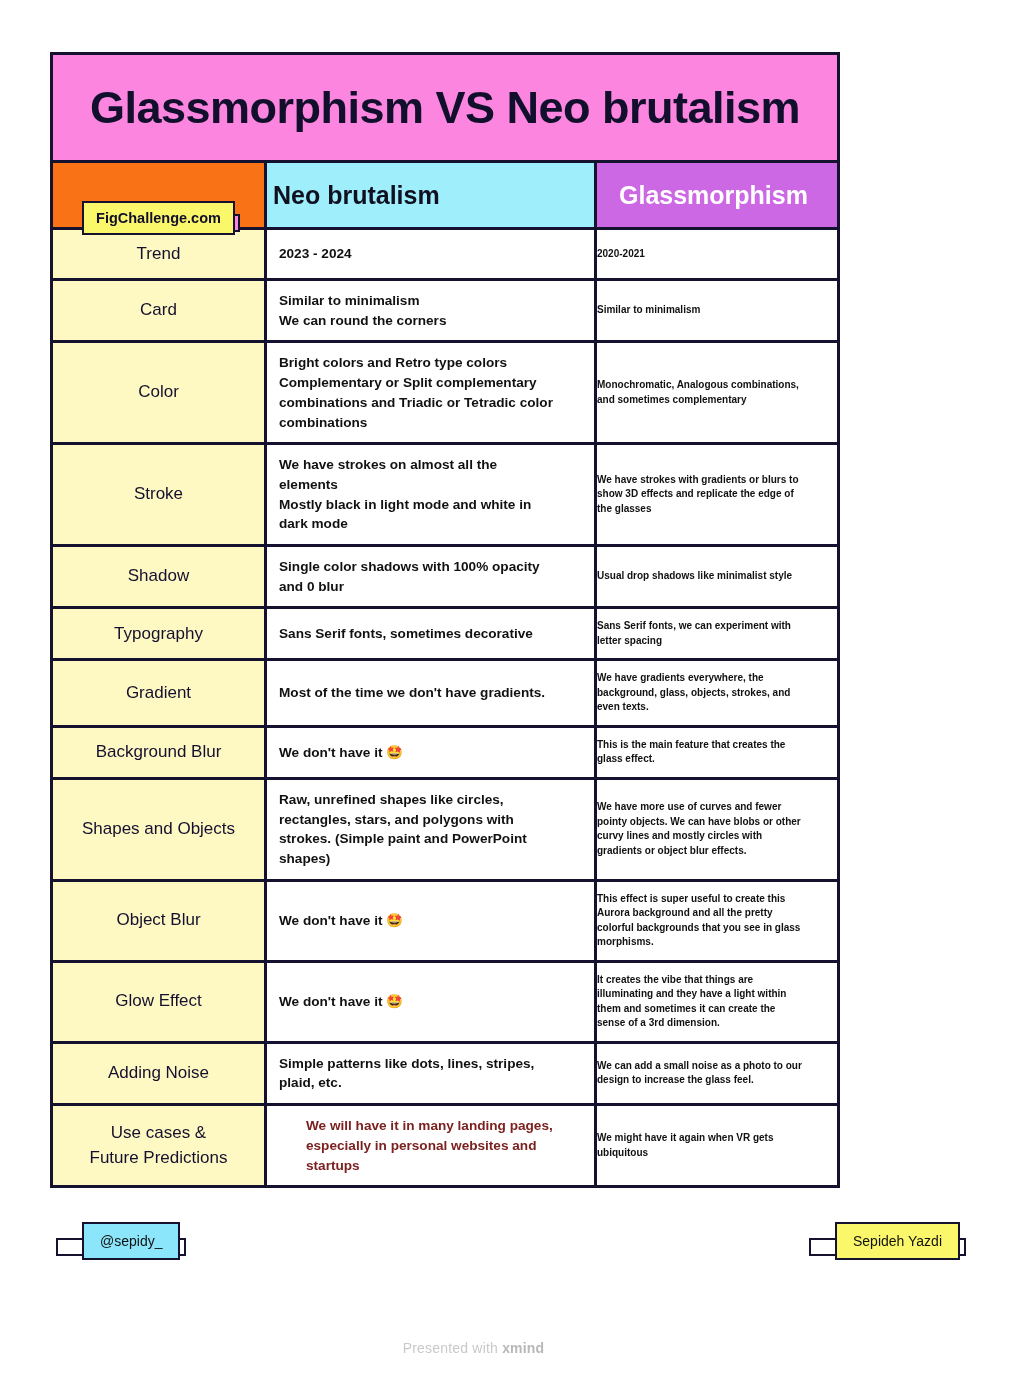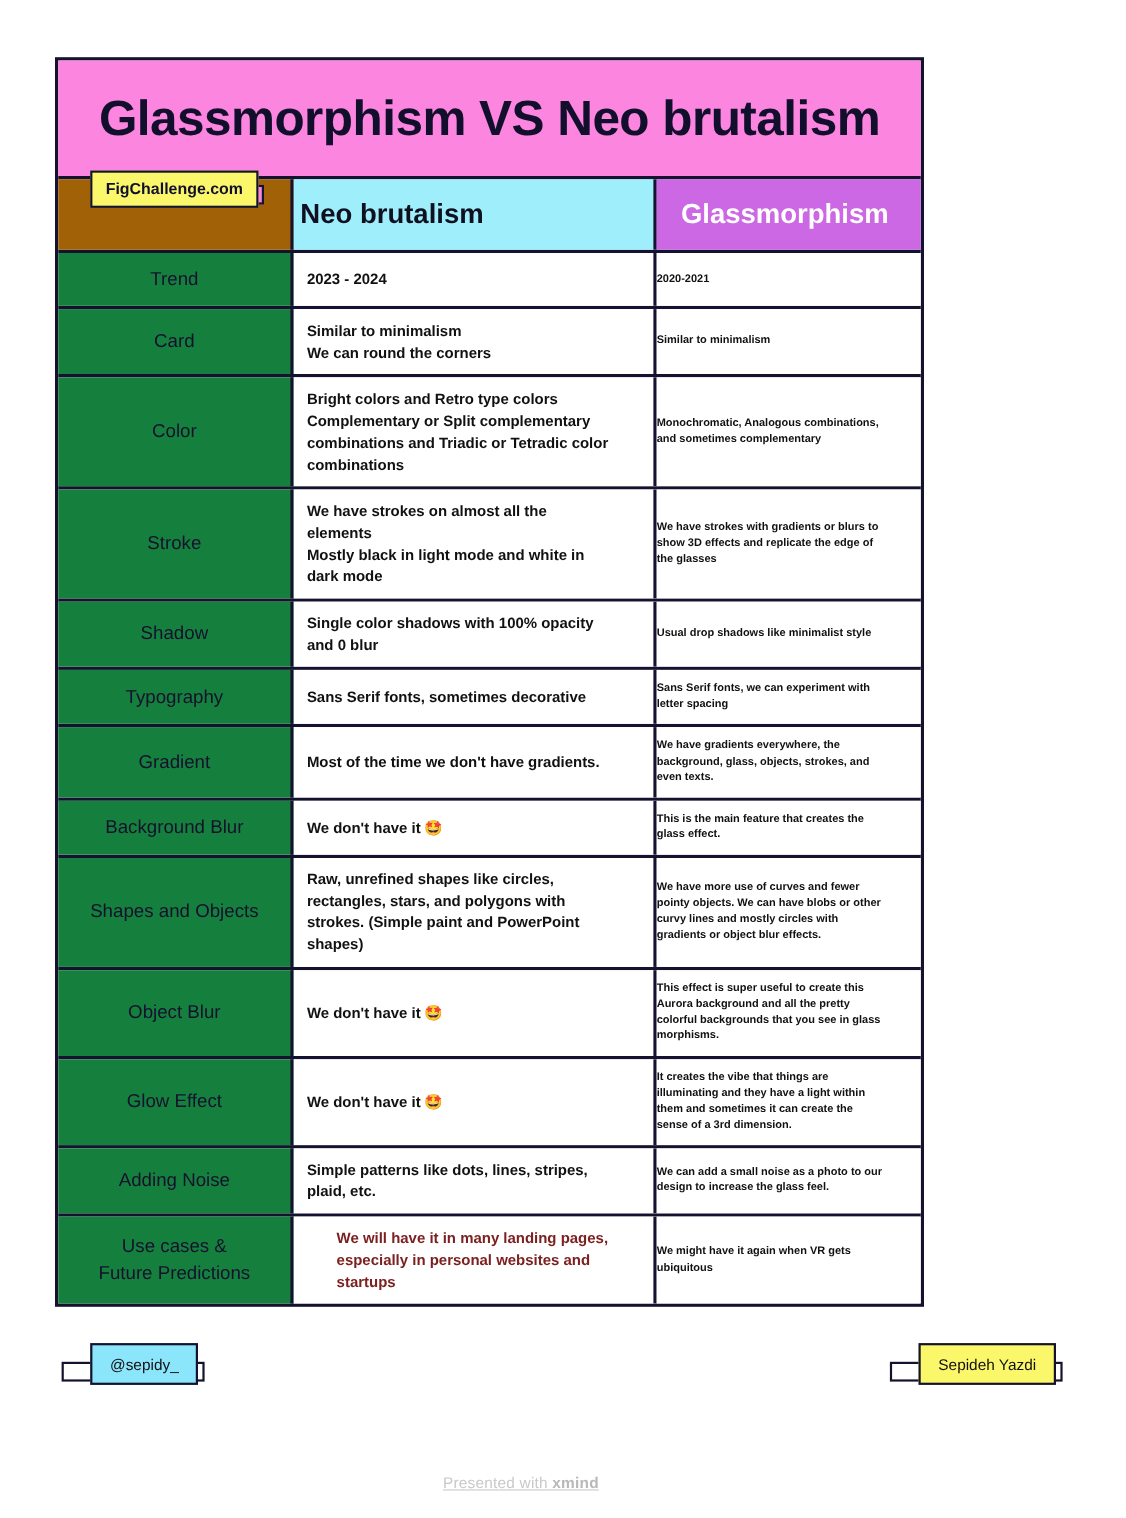--- a/index.html
+++ b/index.html
@@ -56,24 +56,24 @@
 
   
   .head-row {
     display: flex;
     height: 64px;
     border-bottom: 3px solid #14122e;
   }
   .head-cell-brand {
     width: 214px;
     flex: 0 0 214px;
-    background: #a16207;
+    background: #f97316;
     border-right: 3px solid #14122e;
     display: flex;
-    align-items: flex-start;
+    align-items: flex-end;
     justify-content: center;
     box-sizing: border-box;
   }
   .brand-badge {
     position: relative;
     display: inline-block;
   }
   .brand-badge .shadow {
     position: absolute;
     left: 5px;
@@ -130,21 +130,21 @@
   .row {
     display: flex;
     border-bottom: 3px solid #14122e;
     min-height: 48px;
   }
   .row:last-child { border-bottom: none; }
 
   .cell-label {
     width: 214px;
     flex: 0 0 214px;
-    background: #15803d;
+    background: #fef9c3;
     border-right: 3px solid #14122e;
     display: flex;
     align-items: center;
     justify-content: center;
     text-align: center;
     padding: 10px 8px;
     box-sizing: border-box;
     font-size: 17px;
     color: #15102e;
     line-height: 1.45;
@@ -219,21 +219,20 @@
   
   .watermark {
     position: absolute;
     left: 0;
     top: 1340px;
     width: 947px;
     text-align: center;
     font-size: 14px;
     color: #c9c9c9;
     letter-spacing: 0.2px;
-    text-decoration: underline;
   }
   .watermark b { color: #b8b8b8; font-weight: 700; }
 </style>
 </head>
 <body>
 
 <div class="page">
 
   <div class="board">
 

